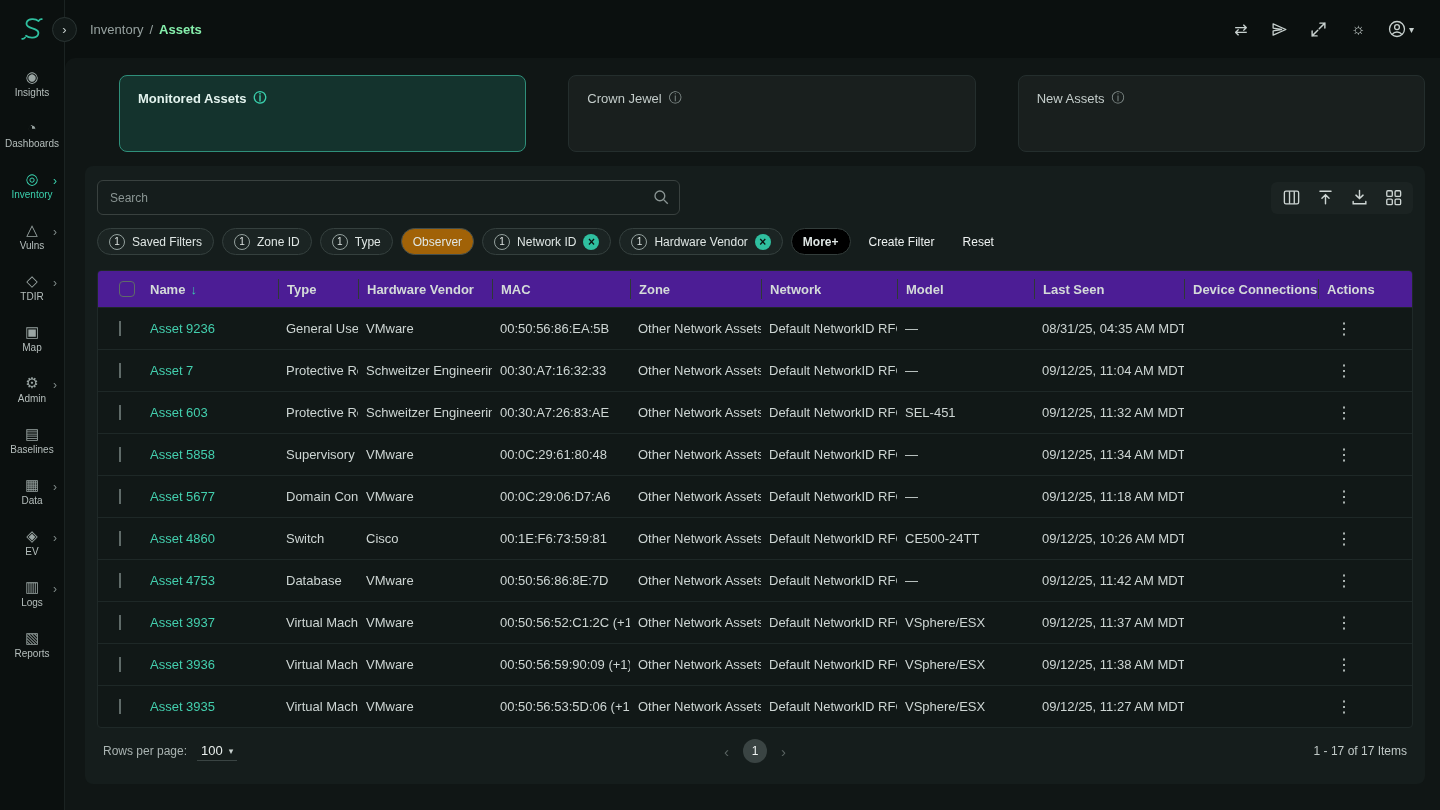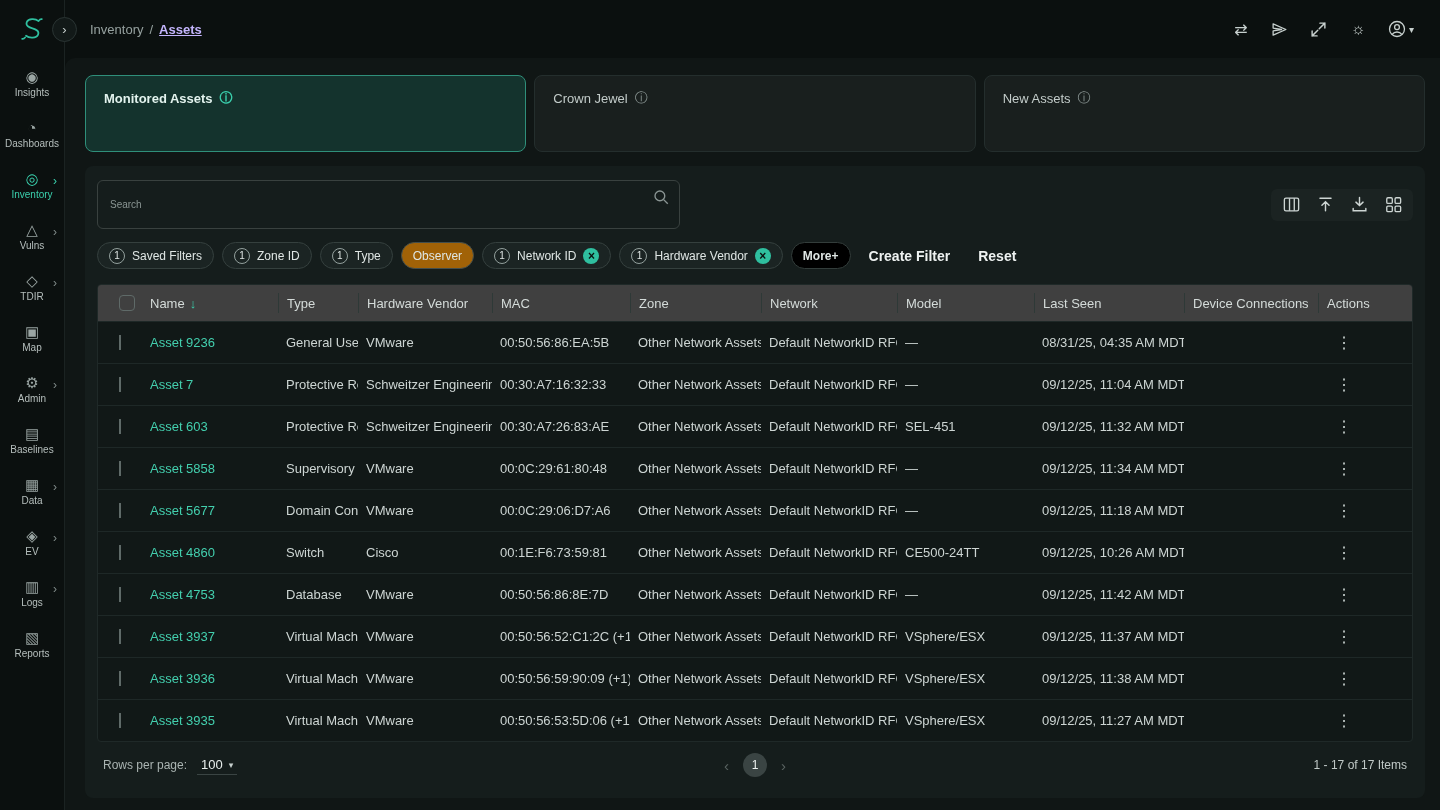--- a/index.html
+++ b/index.html
@@ -21,65 +21,65 @@
   .side-item .s-label{ font-size:10px; color:#b6bfbd; }
   .side-item .s-chev{ position:absolute; right:7px; top:14px; font-size:12px; color:#7f8a88; }
   .side-item.active .s-icon, .side-item.active .s-label, .side-item.active .s-chev{ color:#3ad0ad; }
 
   
   .topbar{ position:absolute; left:65px; right:0; top:0; height:58px; display:flex; align-items:center; padding:0 26px 0 0; }
   .collapse-btn{ position:absolute; left:-13px; top:17px; width:25px; height:25px; border-radius:50%; background:#121918; border:1px solid #2a3433; color:#c7d0ce; display:flex; align-items:center; justify-content:center; font-size:13px; cursor:pointer; z-index:6;}
   .breadcrumb{ margin-left:25px; font-size:13px; display:flex; gap:6px; align-items:center;}
   .crumb-parent{ color:#96a19f; cursor:pointer;}
   .crumb-sep{ color:#96a19f; }
-  .crumb-current{ color:#c4b5fd; font-weight:700;text-decoration:underline; }
+  .crumb-current{ color:#86efac; font-weight:700; }
   .topbar-spacer{ flex:1; }
   .top-icons{ display:flex; align-items:center; gap:21px; color:#c7d0ce; }
   .top-icons .t-ic{ width:18px; height:18px; display:flex; align-items:center; justify-content:center; cursor:pointer; font-size:16px; }
   .user-wrap{ display:flex; align-items:center; gap:3px; cursor:pointer; }
   .user-caret{ font-size:10px; color:#c7d0ce; }
 
   
   .content{ position:absolute; left:65px; top:58px; right:0; bottom:0; background:#101615; border-top-left-radius:10px; }
 
   
   .stats-row{ display:flex; gap:8px; margin:17px 15px 0 20px; }
-  .stat-card{ flex:1; height:77px; background:#191f1e; border:1px solid #242e2d; border-radius:8px; padding:13px 18px; cursor:pointer;}
+  .stat-card{ flex:1; height:77px; background:#191f1e; border:1px solid #242e2d; border-radius:8px; padding:13px 18px; cursor:pointer;margin-left:34px;}
   .stat-card.highlight{ background:#14332d; border:1px solid #2f8f7a; }
   .stat-head{ display:flex; align-items:center; gap:7px; font-size:13px; color:#c3ccca;}
   .stat-card.highlight .stat-head{ color:#e3f3ee; font-weight:700;}
   .stat-info{ font-size:13px; color:#8a9593; cursor:pointer;}
   .stat-card.highlight .stat-info{ color:#3ad0ad; }
   .stat-value{ font-size:26px; font-weight:700; color:#f2f6f5; margin-top:5px; letter-spacing:.3px;}
 
   
   .panel{ margin:14px 15px 0 20px; background:#151d1c; border-radius:8px; padding:14px 12px 10px; }
 
   .search-row{ display:flex; align-items:center; }
   .search-box{ position:relative; width:583px; }
-  .search-input{ width:100%; height:49px; background:transparent; border:1px solid #39413f; border-radius:6px; color:#fde047; font-size:10px; padding:0 36px 0 12px; outline:none; font-family:"Liberation Sans",sans-serif;}
+  .search-input{ width:100%; height:35px; background:transparent; border:1px solid #39413f; border-radius:6px; color:#fde047; font-size:12px; padding:0 36px 0 12px; outline:none; font-family:"Liberation Sans",sans-serif;}
   .search-input::placeholder{ color:#8a9593; }
   .search-ic{ position:absolute; right:10px; top:8px; width:18px; height:18px; color:#8a9593; }
   .tool-icons{ margin-left:auto; display:flex; align-items:center; gap:14px; background:#1b2322; border-radius:6px; padding:6px 10px;}
   .tool-ic{ width:20px; height:20px; color:#cdd5d3; cursor:pointer; display:flex; align-items:center; justify-content:center;}
 
   
   .filter-row{ display:flex; align-items:center; gap:8px; margin-top:13px; flex-wrap:nowrap;}
   .chips{ display:flex; align-items:center; gap:8px; }
   .chip{ display:flex; align-items:center; gap:7px; height:27px; padding:0 11px; border-radius:14px; background:#1b2423; border:1px solid #35403e; font-size:12px; color:#dfe6e4; cursor:pointer; white-space:nowrap;}
   .chip-count{ width:16px; height:16px; border-radius:50%; border:1px solid #93a09d; font-size:10px; display:flex; align-items:center; justify-content:center; color:#dfe6e4;}
   .chip-remove{ width:16px; height:16px; border-radius:50%; background:#2fbf9f; color:#0b100f; font-size:12px; font-weight:700; display:flex; align-items:center; justify-content:center; cursor:pointer;}
   .chip.chip-solid{ background:#a16207; border-color:#434e4c; }
   .chip.chip-more{ background:#000000; border-color:#333d3b; font-weight:600;}
-  .filter-btn{ background:none; border:none; color:#eef2f1; font-size:14px; font-weight:700; cursor:pointer; padding:0 10px; font-family:"Liberation Sans",sans-serif;}
+  .filter-btn{ background:none; border:none; color:#eef2f1; font-size:12px; font-weight:400; cursor:pointer; padding:0 10px; font-family:"Liberation Sans",sans-serif;}
 
   
   .table-wrap{ margin-top:15px; background:#111817; border:1px solid #1f2928; border-radius:4px; overflow:hidden;}
   .tgrid{ display:grid; grid-template-columns:44px 136px 80px 134px 138px 131px 136px 137px 150px 134px 1fr; align-items:center;}
-  .thead{ height:36px; background:#404040; font-size:13px; font-weight:400; color:#d4dbd9;}
+  .thead{ height:36px; background:#4c1d95; font-size:13px; font-weight:700; color:#d4dbd9;}
   .th{ padding-left:8px; display:flex; align-items:center; gap:5px; height:20px; overflow:hidden; white-space:nowrap;}
   .th.sep{ border-left:1px solid #2e3937; }
   .sort-ic{ color:#3ad0ad; font-size:13px; cursor:pointer;}
   .trow{ height:42px; border-top:1px solid #1e2827; font-size:13px; color:#cdd5d3; }
   .td{ padding-left:8px; overflow:hidden; white-space:nowrap; }
   .cell-name{ color:#43cfae; cursor:pointer; }
   .checkbox{ width:16px; height:16px; border:1.5px solid #5f6a68; border-radius:4px; margin-left:13px; cursor:pointer; background:transparent;}
   .kebab{ font-size:16px; color:#c7d0ce; cursor:pointer; padding-left:18px; letter-spacing:1px;}
 
   

